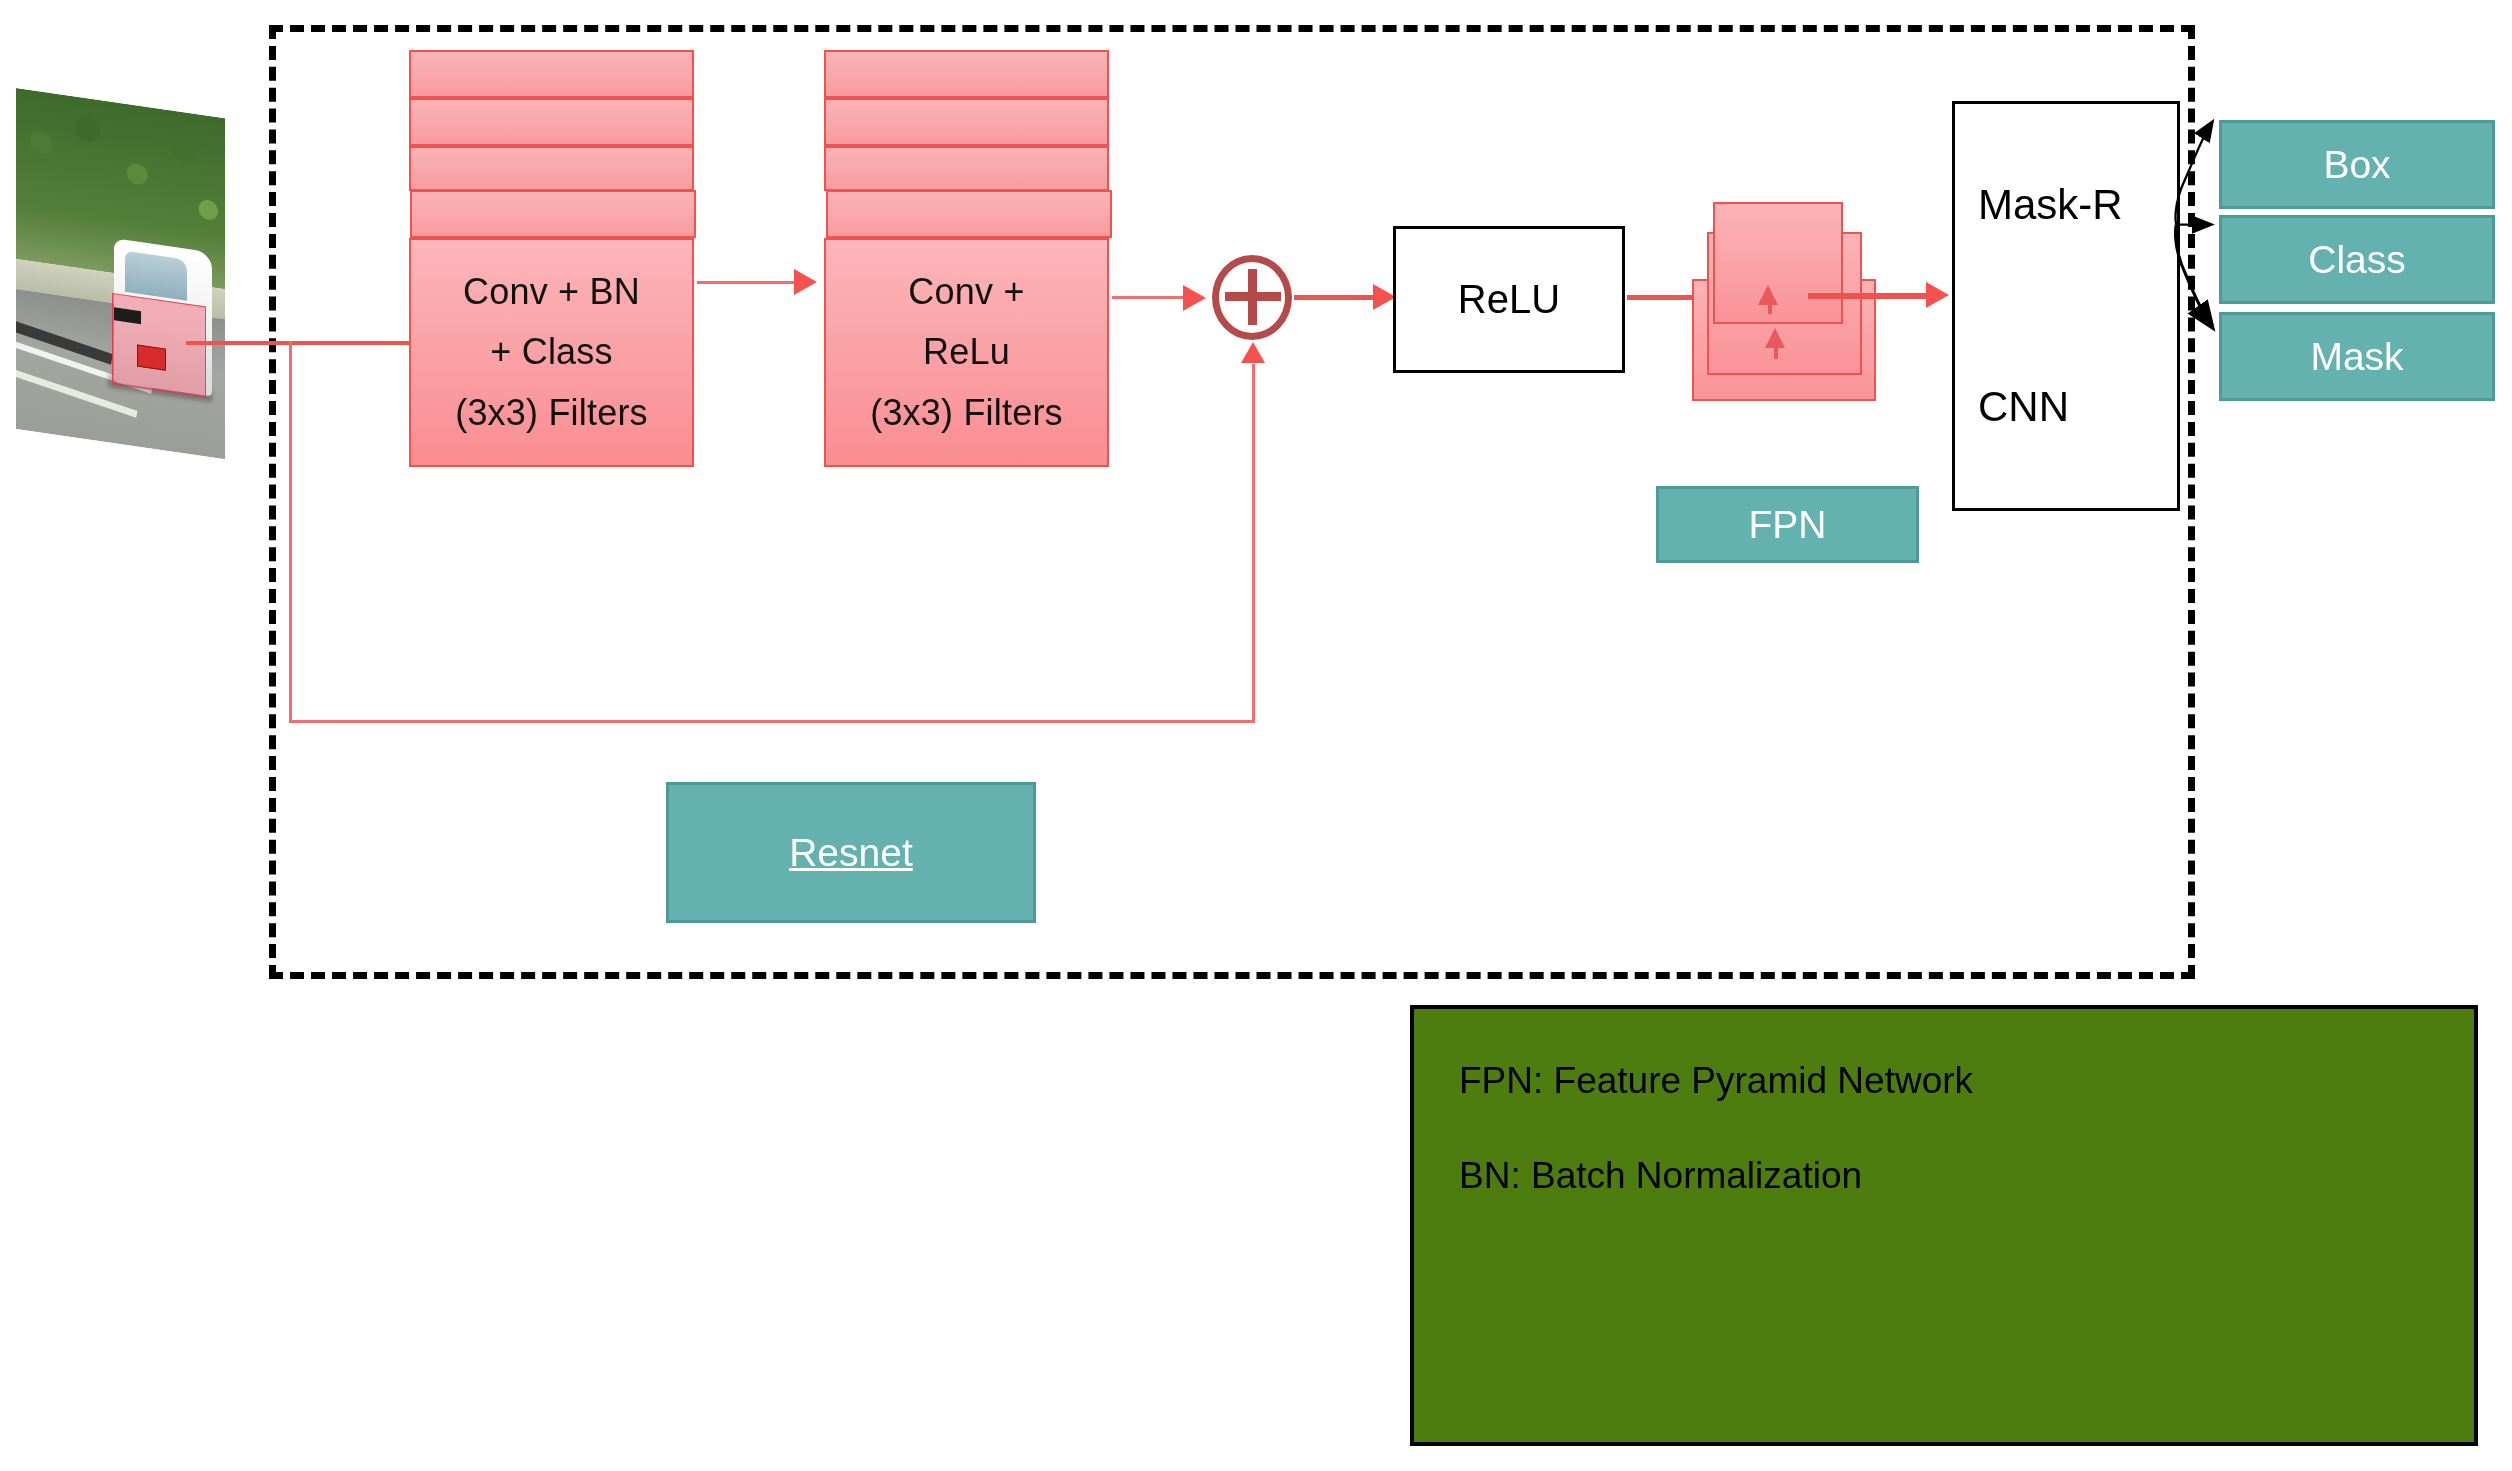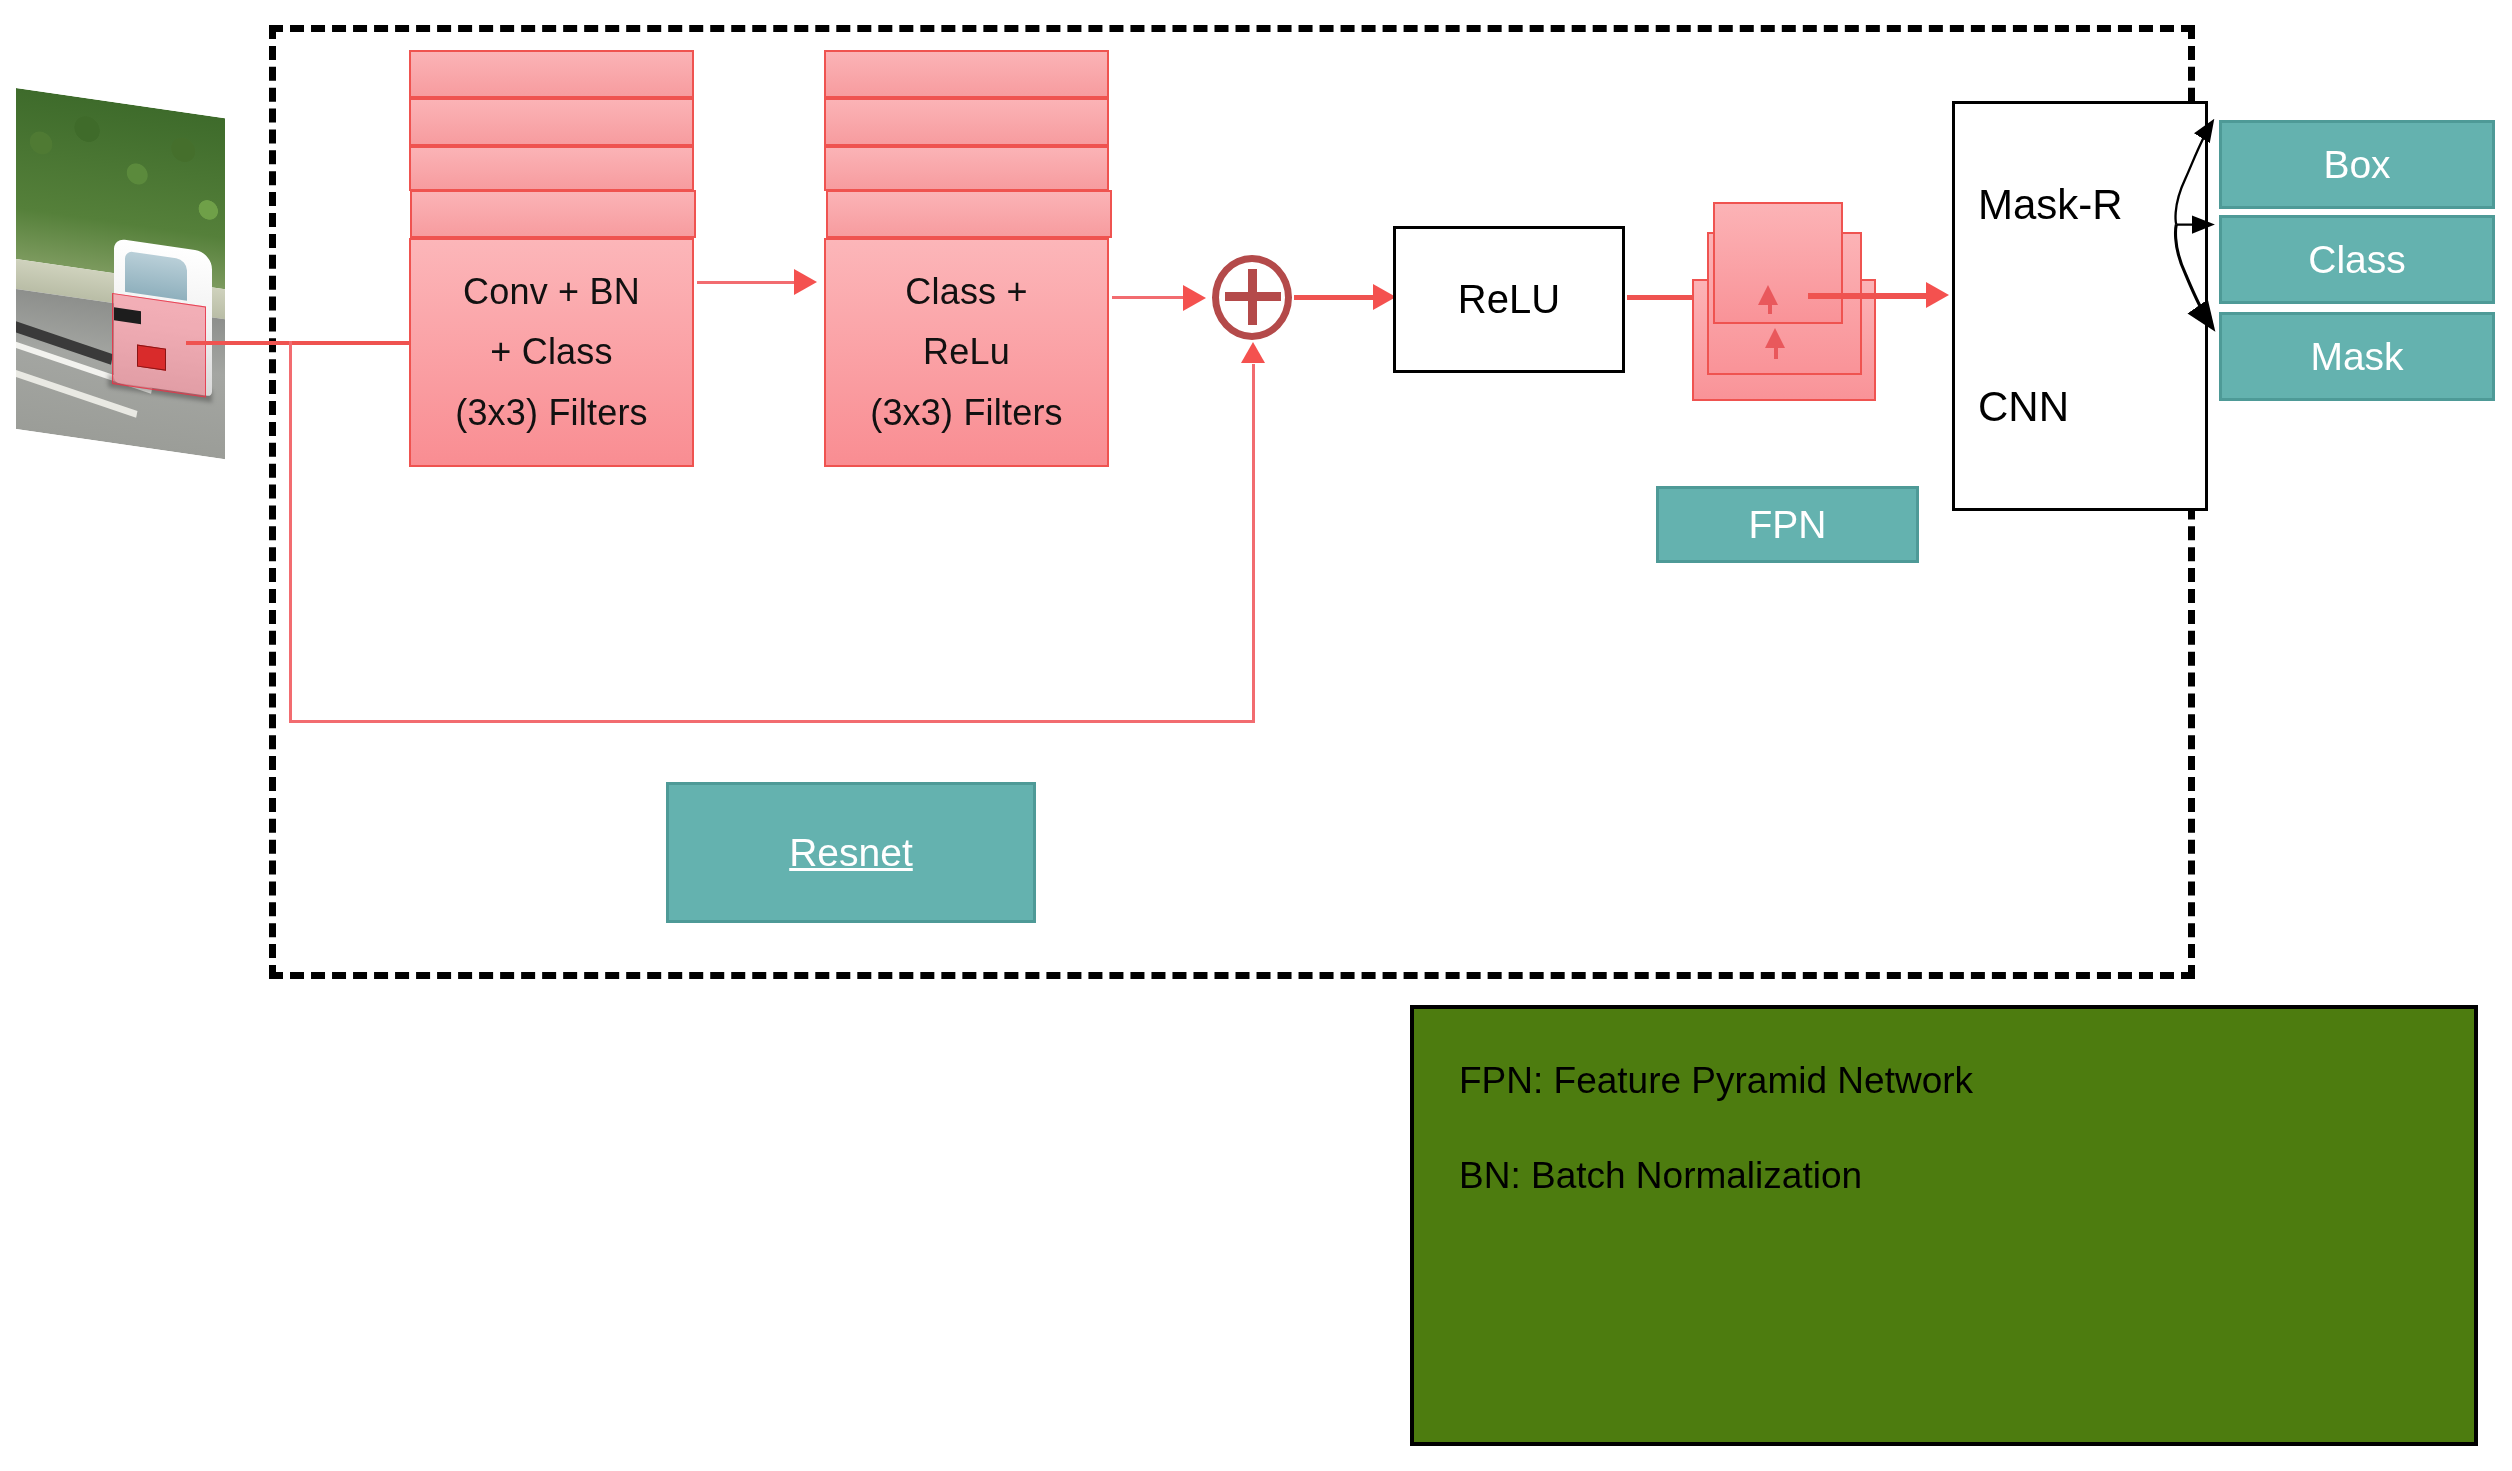--- a/index.html
+++ b/index.html
@@ -154,21 +154,21 @@
 
   <div class="abs rline-thin" style="left:697px;top:281px;width:102px;height:3.1px;"></div>
   <div class="rhead abs" style="left:794px;top:269px;border-left-color:#F4514F;"></div>
 
   <div class="abs">
     <div class="abs pink-seg" style="left:824px;top:50px;width:285px;height:48px;"></div>
     <div class="abs pink-seg" style="left:824px;top:98px;width:285px;height:48px;"></div>
     <div class="abs pink-seg" style="left:824px;top:146px;width:285px;height:45px;"></div>
     <div class="abs pink-seg" style="left:826px;top:190px;width:286px;height:48px;"></div>
     <div class="abs pink-body" style="left:824px;top:238px;width:285px;height:229px;padding:12.4px 0;">
-      <span>Class +</span>
+      <span>Conv +</span>
       <span>ReLu</span>
       <span>(3x3) Filters</span>
     </div>
   </div>
 
   <div class="abs rline-thin" style="left:1112px;top:296px;width:76px;height:3.1px;"></div>
   <div class="rhead abs" style="left:1183px;top:285px;"></div>
 
   <div class="abs" id="plus-node"></div>
   <div class="abs" id="plus-h"></div>
@@ -195,21 +195,21 @@
     <div class="abs fpn-arrow-stem" style="left:1774px;top:347px;height:12.4px;"></div>
   </div>
 
   <div class="abs teal-box" style="left:1656px;top:486px;width:263px;height:77px;">
     <span>FPN</span>
   </div>
 
   <div class="abs rline" style="left:1808px;top:293px;width:132px;height:6.2px;"></div>
   <div class="abs rhead" style="left:1926px;top:282px;"></div>
 
-  <div class="abs white-box stacked" style="left:1952px;top:101px;width:256px;height:410px;">
+  <div class="abs white-box stacked" style="left:1952px;top:101px;width:228px;height:410px;">
     <span>Mask-R</span>
     <span>CNN</span>
   </div>
 
   <svg class="abs" style="left:2167px;top:93px;width:85px;height:325px;overflow:visible;" viewBox="0 0 110 420" width="85" height="325">
     <defs>
       <marker id="ah" markerWidth="10" markerHeight="10" refX="8" refY="4" orient="auto">
         <path d="M0,0 L10,4 L0,8 z" fill="#000"></path>
       </marker>
     </defs>

